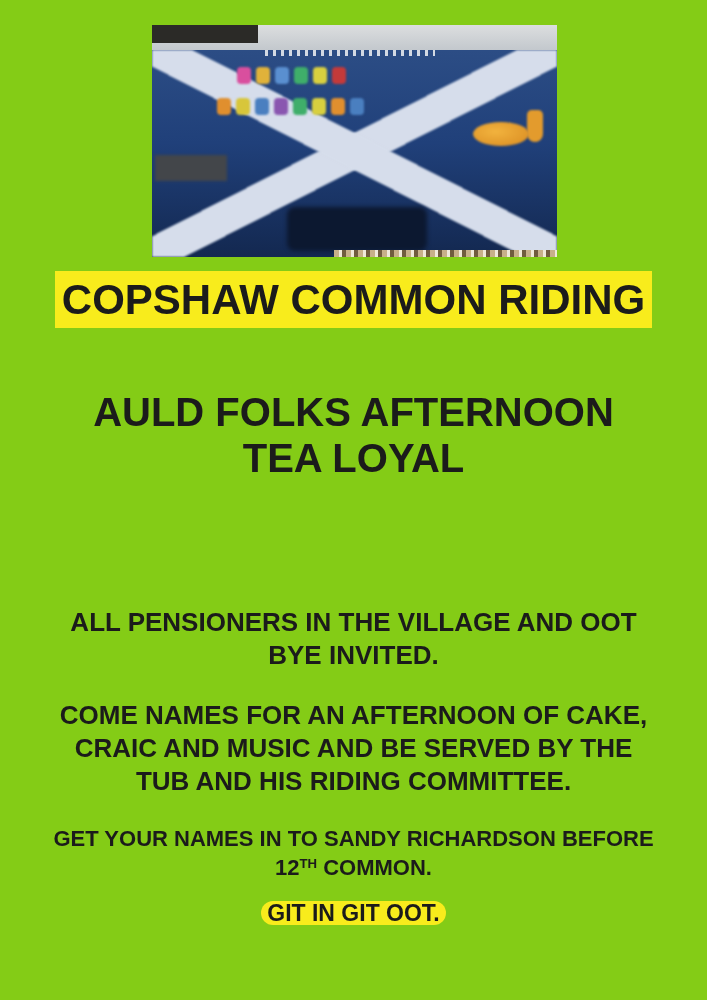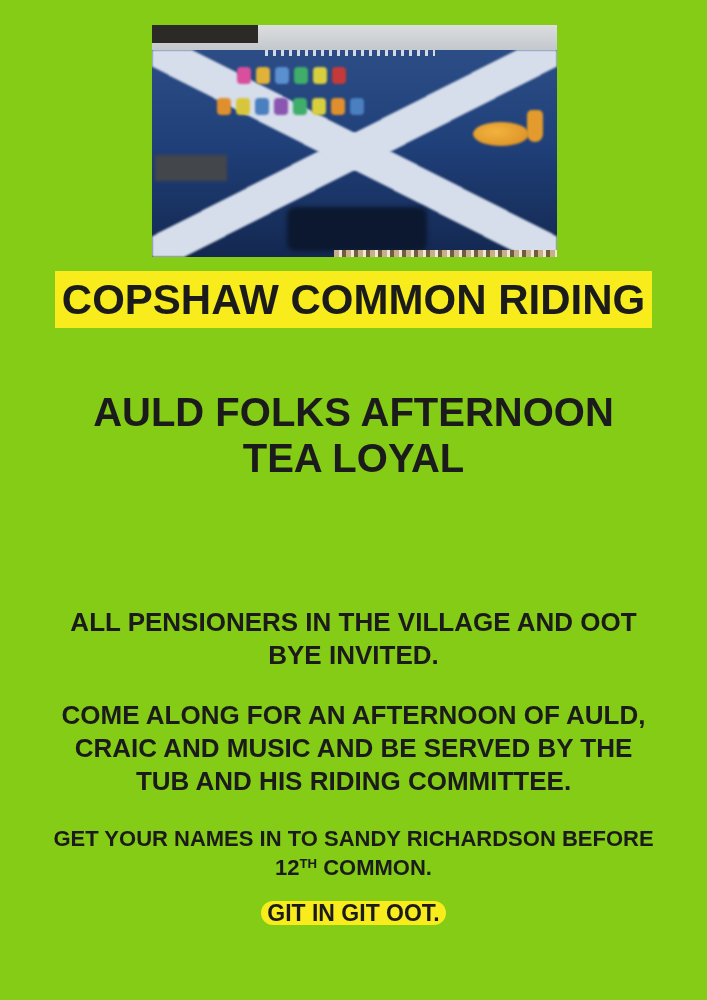--- a/index.html
+++ b/index.html
@@ -113,21 +113,21 @@
     <div>TEA LOYAL</div>
   </div>
 
 
   <div class="centered invite">
     <div>ALL PENSIONERS IN THE VILLAGE AND OOT</div>
     <div>BYE INVITED.</div>
   </div>
 
   <div class="centered details">
-    <div>COME ALONG FOR AN AFTERNOON OF AULD,</div>
+    <div>COME NAMES FOR AN AFTERNOON OF CAKE,</div>
     <div>CRAIC AND MUSIC AND BE SERVED BY THE</div>
     <div>TUB AND HIS RIDING COMMITTEE.</div>
   </div>
 
   <div class="centered rsvp">
     <div>GET YOUR NAMES IN TO SANDY RICHARDSON BEFORE</div>
     <div><span>12</span><sup>TH</sup><span> COMMON.</span></div>
   </div>
 
   <div class="centered footer">

